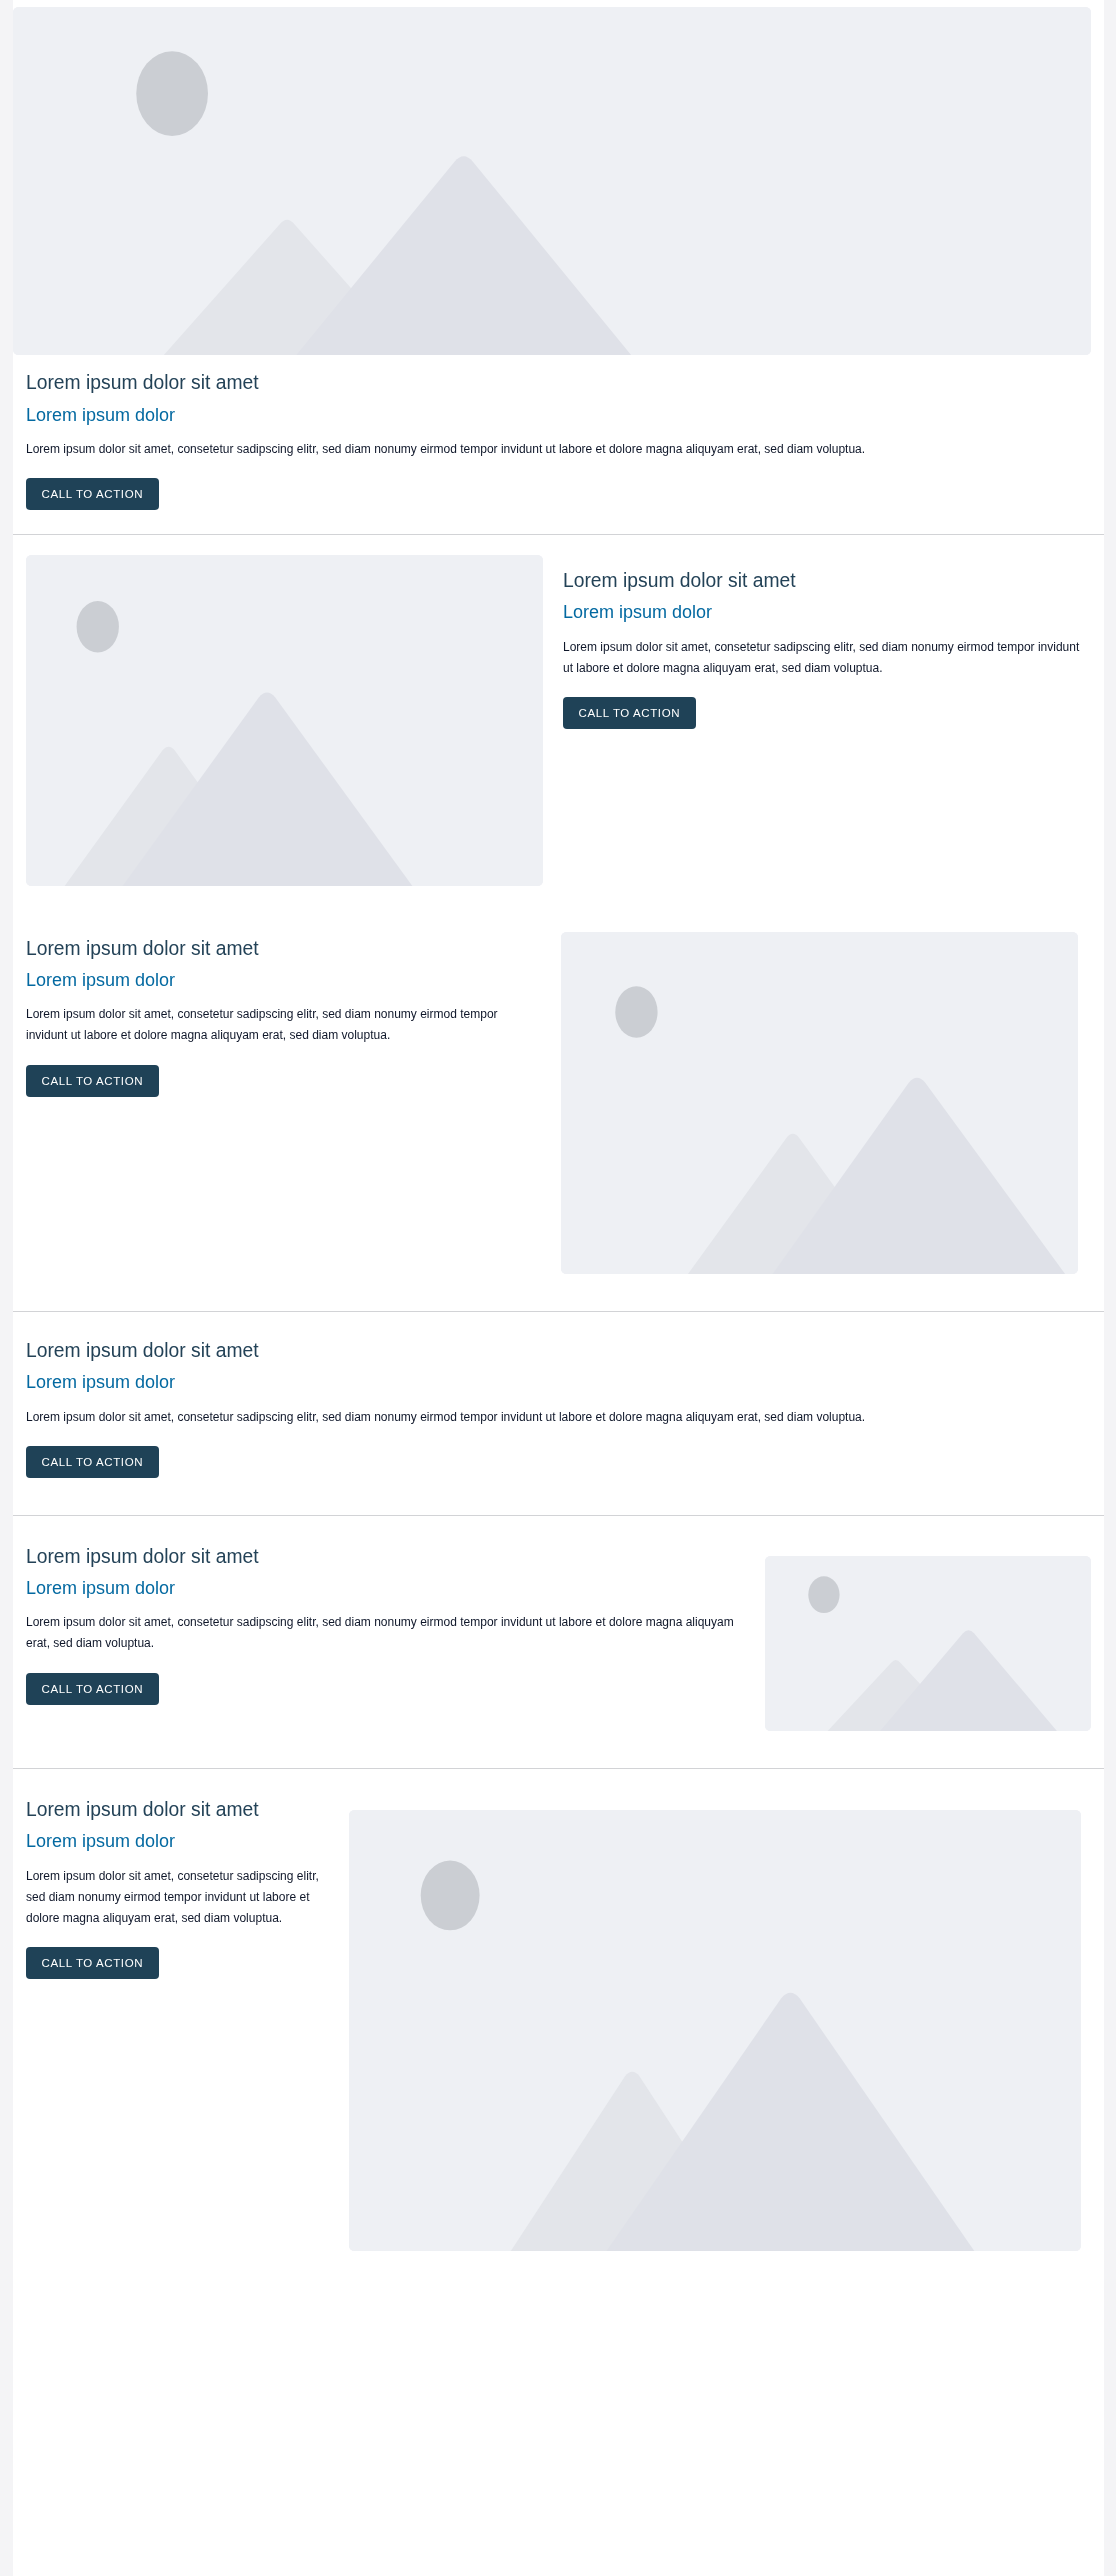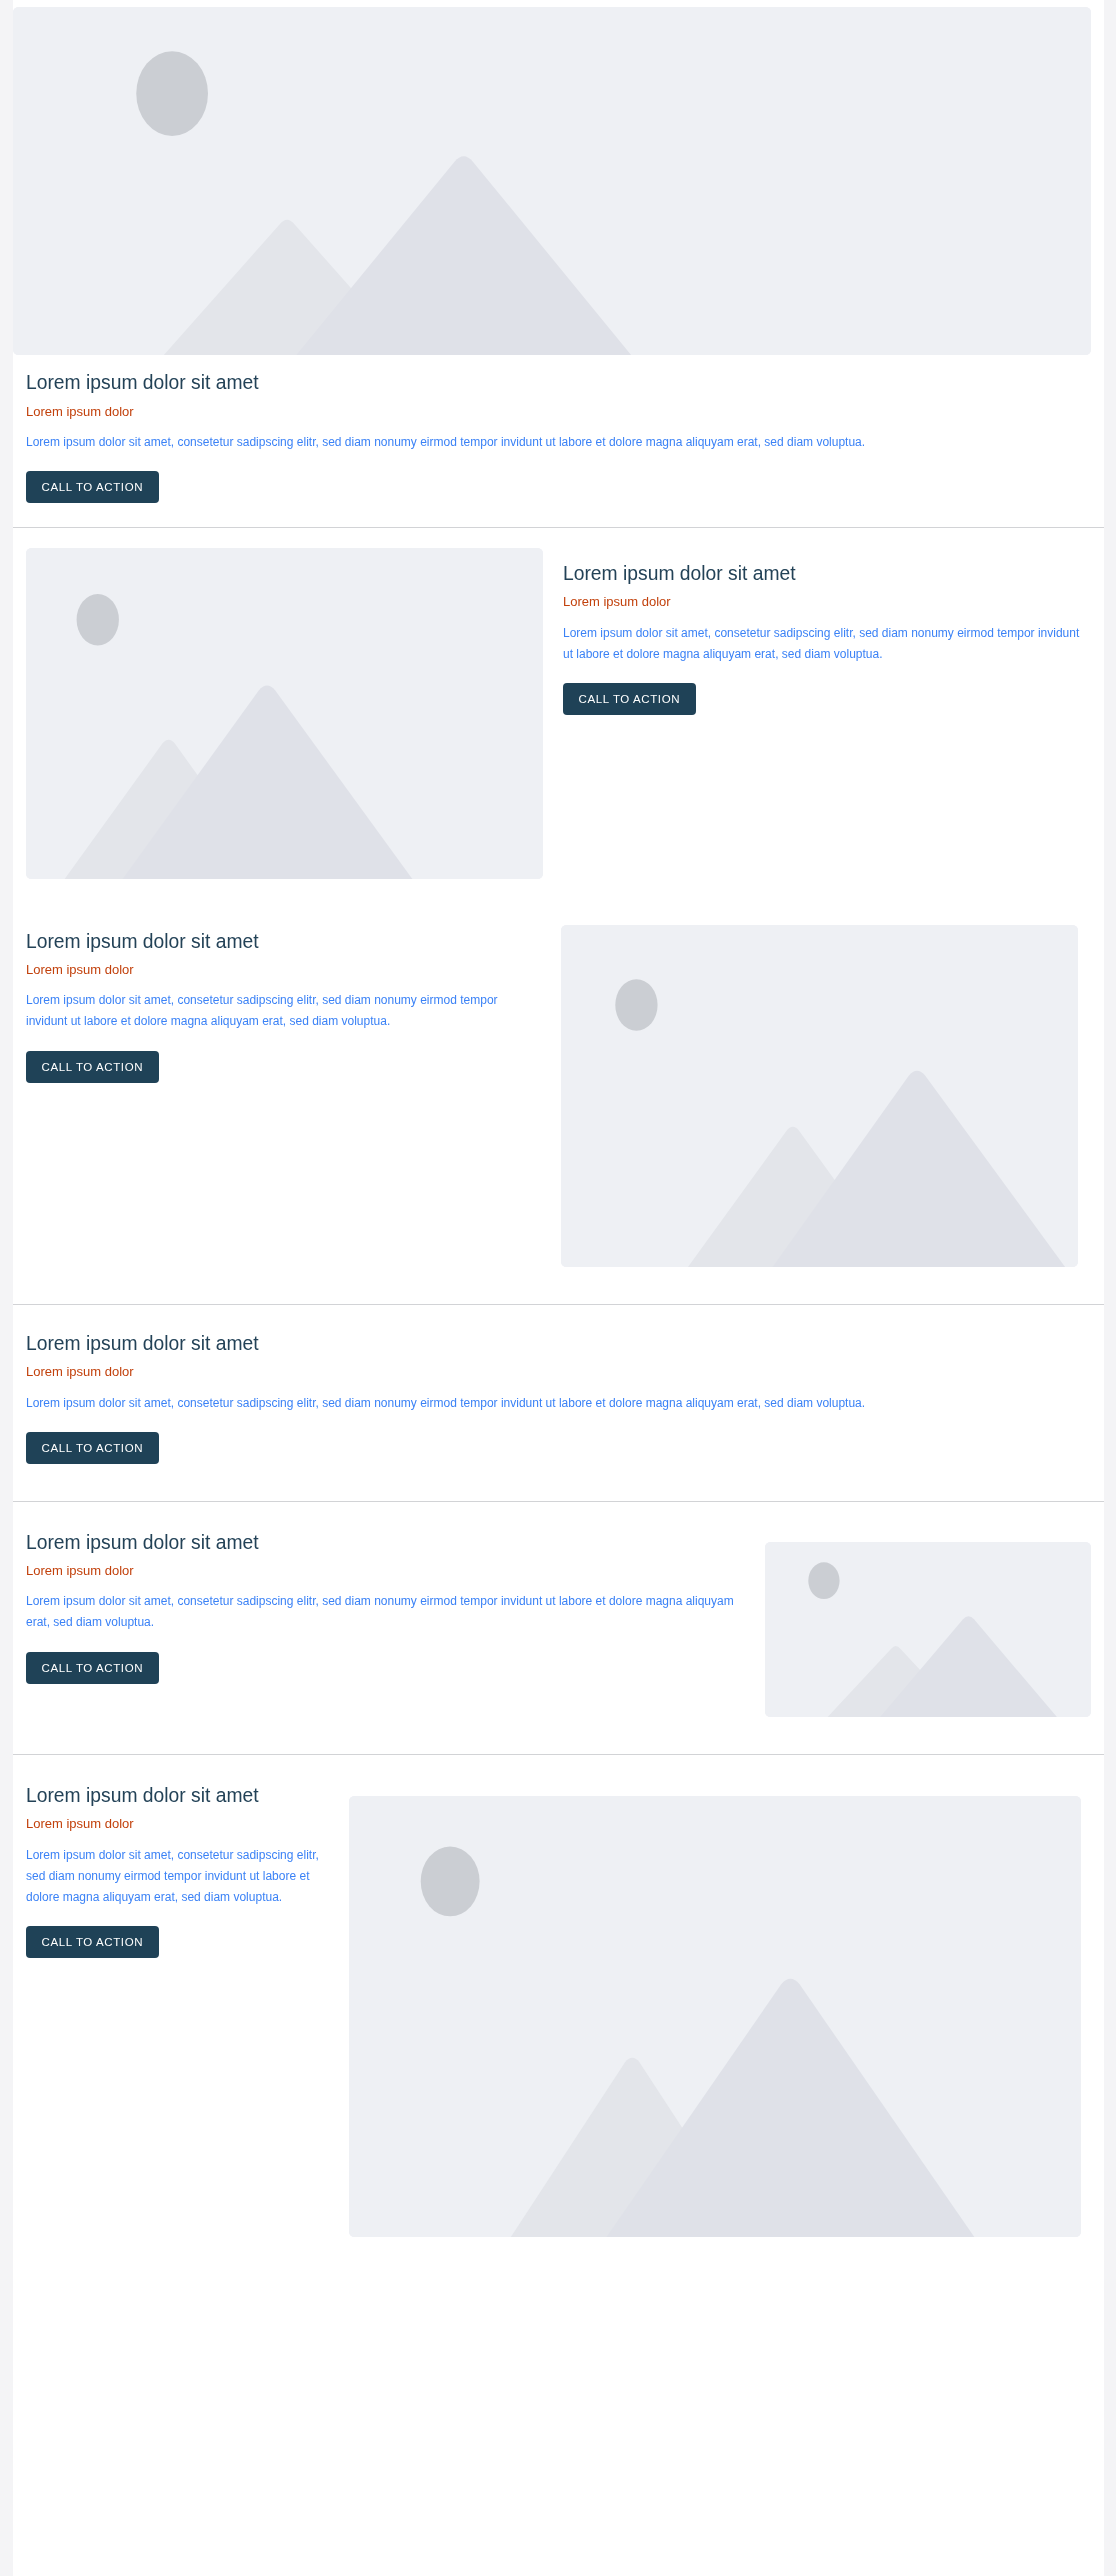--- a/index.html
+++ b/index.html
@@ -43,28 +43,28 @@
     margin: 0 0 0 0;
   }
   .h-title {
     color: #234257;
     font-size: 19.3px;
     font-weight: 400;
     line-height: 1.3;
     margin: 0 0 7.4px 0;
   }
   .h-sub {
-    color: #c2410c;
-    font-size: 13px;
+    color: #0369a1;
+    font-size: 18px;
     font-weight: 400;
     line-height: 1.4;
     margin: 0 0 11px 0;
   }
   .body-text {
-    color: #3b82f6;
+    color: #0f172a;
     font-size: 12px;
     line-height: 1.75;
     margin: 0 0 18.4px 0;
   }
   .cta {
     display: inline-block;
     background: #1f4257;
     color: #ffffff;
     font-size: 11.5px;
     letter-spacing: 0.6px;

